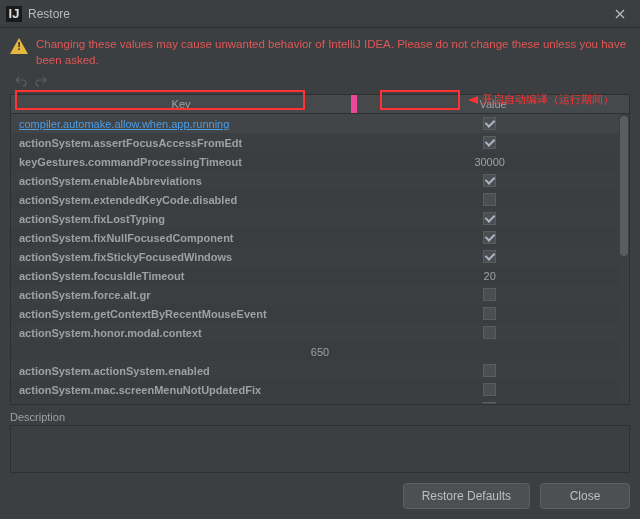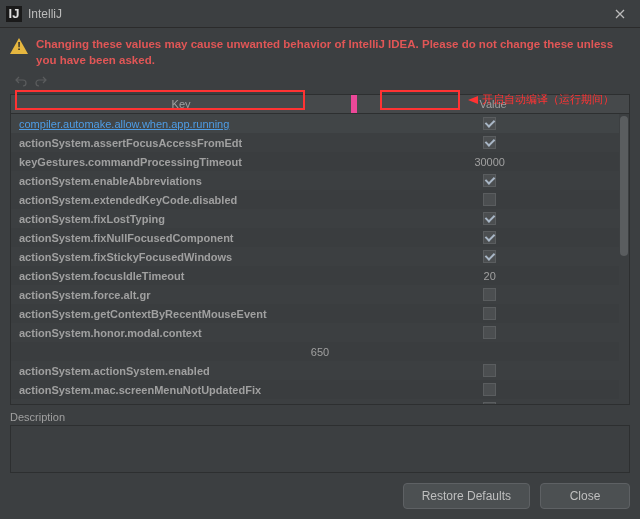--- a/index.html
+++ b/index.html
@@ -52,21 +52,21 @@
     margin-top: 2px;
   }
   .warn-icon::after {
     content: "!";
     position: absolute;
     left: -9px; top: 2px; width: 18px;
     text-align: center; color: #2b2b2b; font-weight: bold;
     font-size: 11px;
   }
   .warning-text {
-    color: #e15656; font-weight: bold; font-size: 11.5px;
+    color: #e15656; font-weight: normal; font-size: 11.5px;
     line-height: 1.4;
   }
   .small-toolbar {
     display: flex; gap: 6px; margin: 2px 0 6px 4px;
   }
   .tool-ico {
     width: 14px; height: 14px; opacity: .4;
     display: flex; align-items: center; justify-content: center;
   }
   .table-wrap {
@@ -167,21 +167,21 @@
     min-width: 90px; text-align: center;
   }
   .btn.primary { border-color: #5e6164; }
 </style>
 </head>
 <body>
 
 <div class="titlebar">
   <div class="titlebar-left">
     <div class="app-icon">IJ</div>
-    <div class="titlebar-title">IntelliJ</div>
+    <div class="titlebar-title">Restore</div>
   </div>
   <div class="close-btn">
     <svg width="10" height="10" viewBox="0 0 10 10">
         <path d="M1 1 L9 9 M9 1 L1 9" stroke="currentColor" stroke-width="1.3"></path>
       </svg>
   </div>
 </div>
 
 <div class="content">
 

